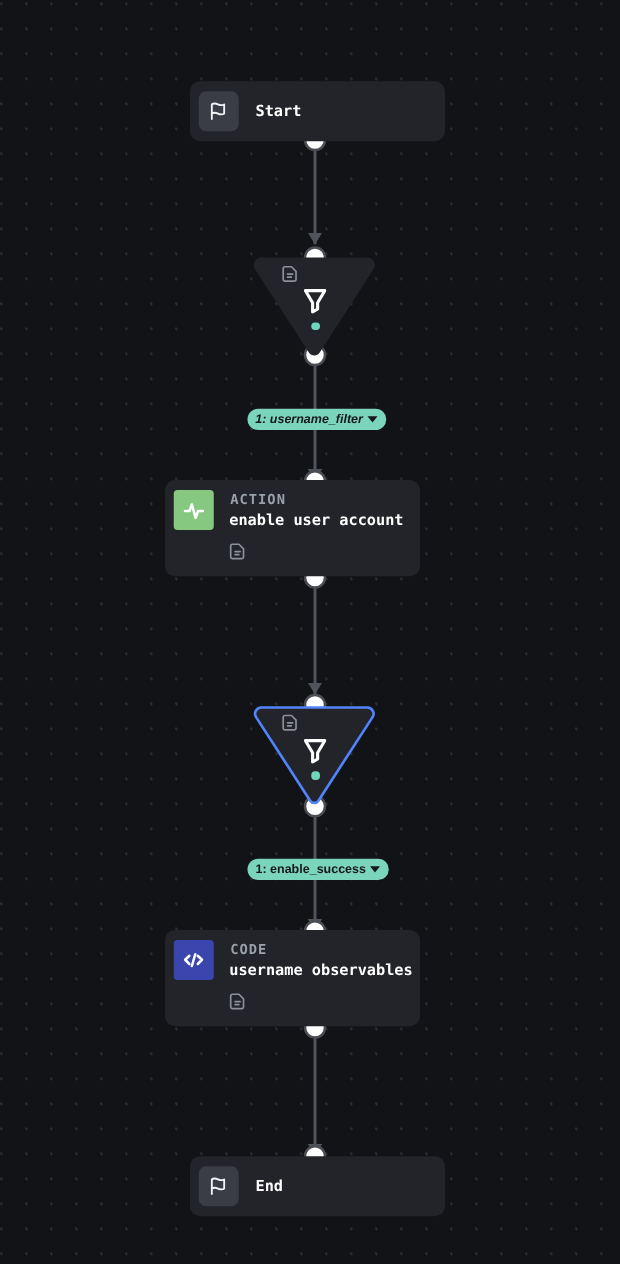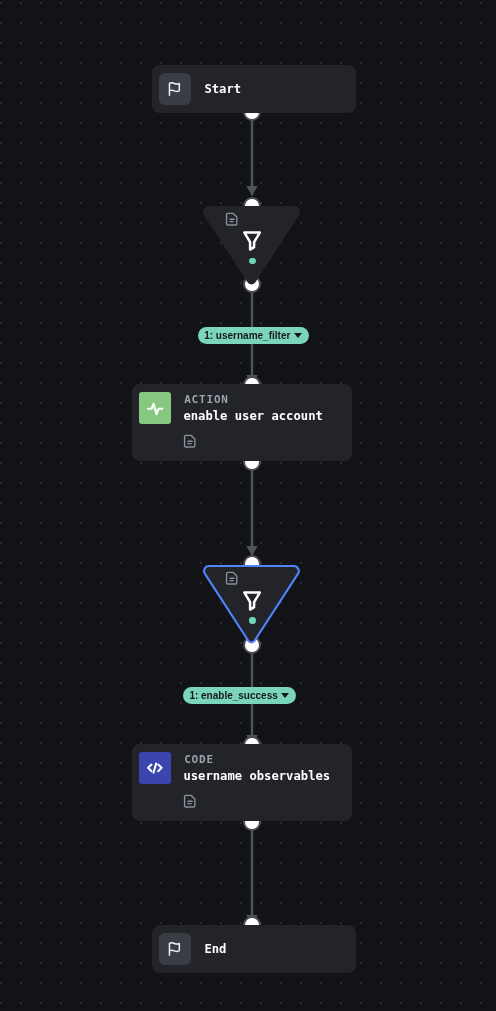--- a/index.html
+++ b/index.html
@@ -10,21 +10,21 @@
     background-size:20px 20px;background-position:20px 22px;
     font-family:"DejaVu Sans Mono","Liberation Mono",monospace;overflow:hidden;}
   .edges,.handles{position:absolute;left:0;top:0;width:496px;height:1011px;}
   .node{position:absolute;}
   .rect-node{background:#232429;border-radius:8px;}
   .se-node{width:204px;height:48px;display:flex;align-items:center;}
   .se-chip{position:absolute;left:7.2px;top:8.1px;width:32px;height:32px;border-radius:6px;
     display:flex;align-items:center;justify-content:center;}
   .se-chip svg{position:relative;left:-0.9px;top:-0.4px;}
   .se-label{position:absolute;left:52.4px;top:17.2px;font-size:12.2px;font-weight:bold;color:#ffffff;}
-  .big-node{width:220px;height:77px;}
+  .big-node{width:204px;height:77px;}
   .big-chip{position:absolute;left:6.8px;top:7.6px;width:32.4px;height:32.6px;border-radius:3px;
     display:flex;align-items:center;justify-content:center;}
   .kicker{position:absolute;left:52.2px;top:8.9px;font-size:11px;font-weight:bold;color:#9ba1a8;letter-spacing:0.8px;}
   .title{position:absolute;left:51.4px;top:24.5px;font-size:12.2px;font-weight:bold;color:#ffffff;text-align:right;}
   .docicon{position:absolute;}
   .handle{position:absolute;width:18px;height:18px;border-radius:50%;background:#ffffff;border:2.5px solid #4b4d54;}
   .badge{position:absolute;height:17px;border-radius:9px;display:flex;align-items:center;
     padding:0 6.9px 0 6.4px;font-family:"Liberation Sans",sans-serif;font-size:10px;font-weight:bold;color:#15171a;}
   .caret{margin-left:3.3px;width:0;height:0;border-left:4.1px solid transparent;border-right:4.1px solid transparent;border-top:5.3px solid #16181b;}
   .tri{position:absolute;width:96.9px;height:78.4px;}
@@ -123,21 +123,21 @@
           <path d="M12.5 12.6 L9.1 15.8 L12.5 19.2 M19.2 12.6 L22.6 15.8 L19.2 19.2 M17.2 11.4 L14.5 20.8"></path>
         </svg>
       </div>
     <div class="kicker">CODE</div>
     <div class="title">username observables</div>
     <div class="docicon" style="left:50.2px;top:46.8px;"><svg width="15.4" height="20.4" viewBox="0 0 24 24" fill="none" stroke="#8b9099" stroke-width="2.1" stroke-linecap="round" stroke-linejoin="round">
           <path d="M14.3 3 H6 a2 2 0 0 0 -2 2 v14 a2 2 0 0 0 2 2 h12 a2 2 0 0 0 2 -2 V8.7 z"></path>
           <path d="M9.4 12.1 h6.4 M9.4 15.9 h4.8"></path>
         </svg></div>
   </div>
-  <div class="badge" style="left:197.8px;top:327px;background:#7bd5bd;">
+  <div class="badge" style="left:197.8px;top:327px;background:#7bd5bd;font-style:italic;">
     <span>1: username_filter</span>
     <span class="caret"></span>
   </div>
-  <div class="badge" style="left:183px;top:687px;background:#7bd5bd;">
+  <div class="badge" style="left:198px;top:687px;background:#7bd5bd;">
     <span>1: enable_success</span>
     <span class="caret"></span>
   </div>
 </div>
 
 </body></html>

